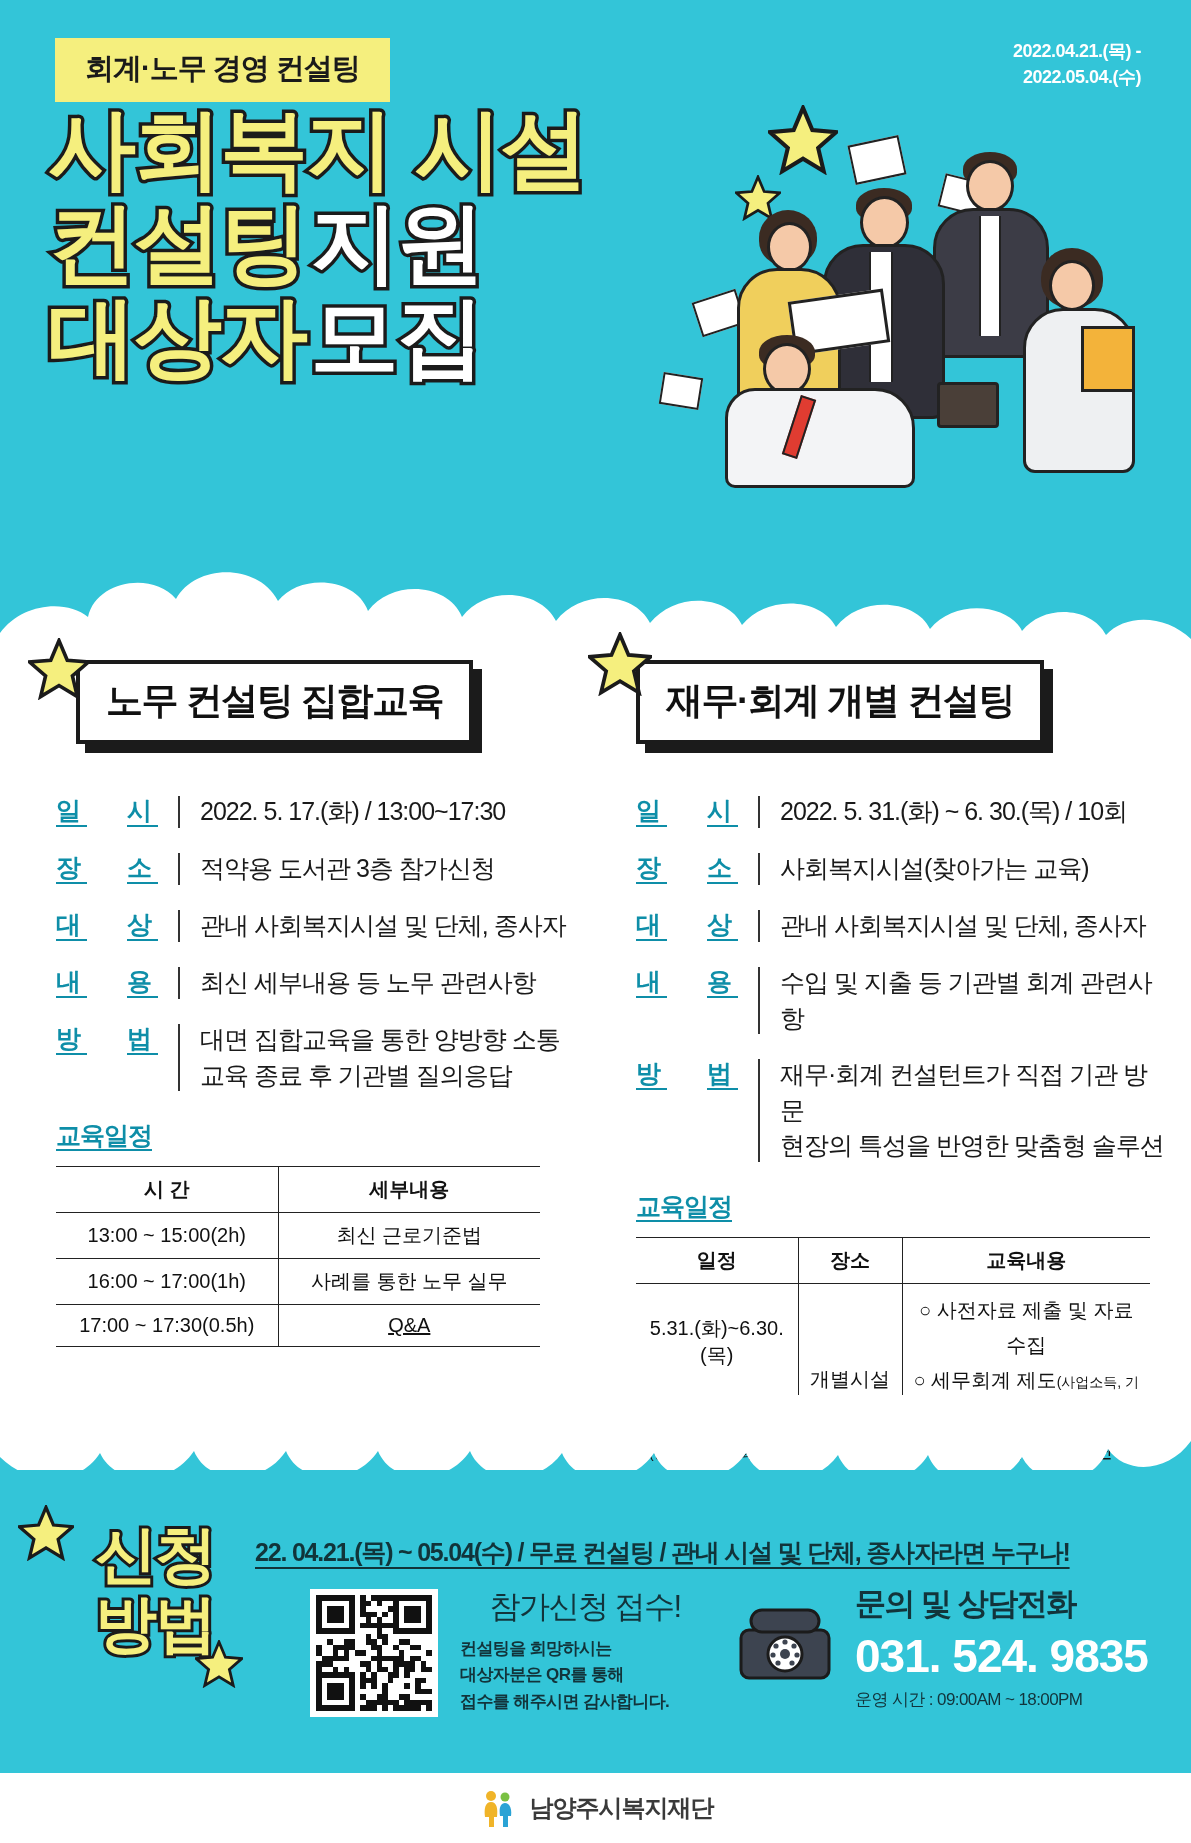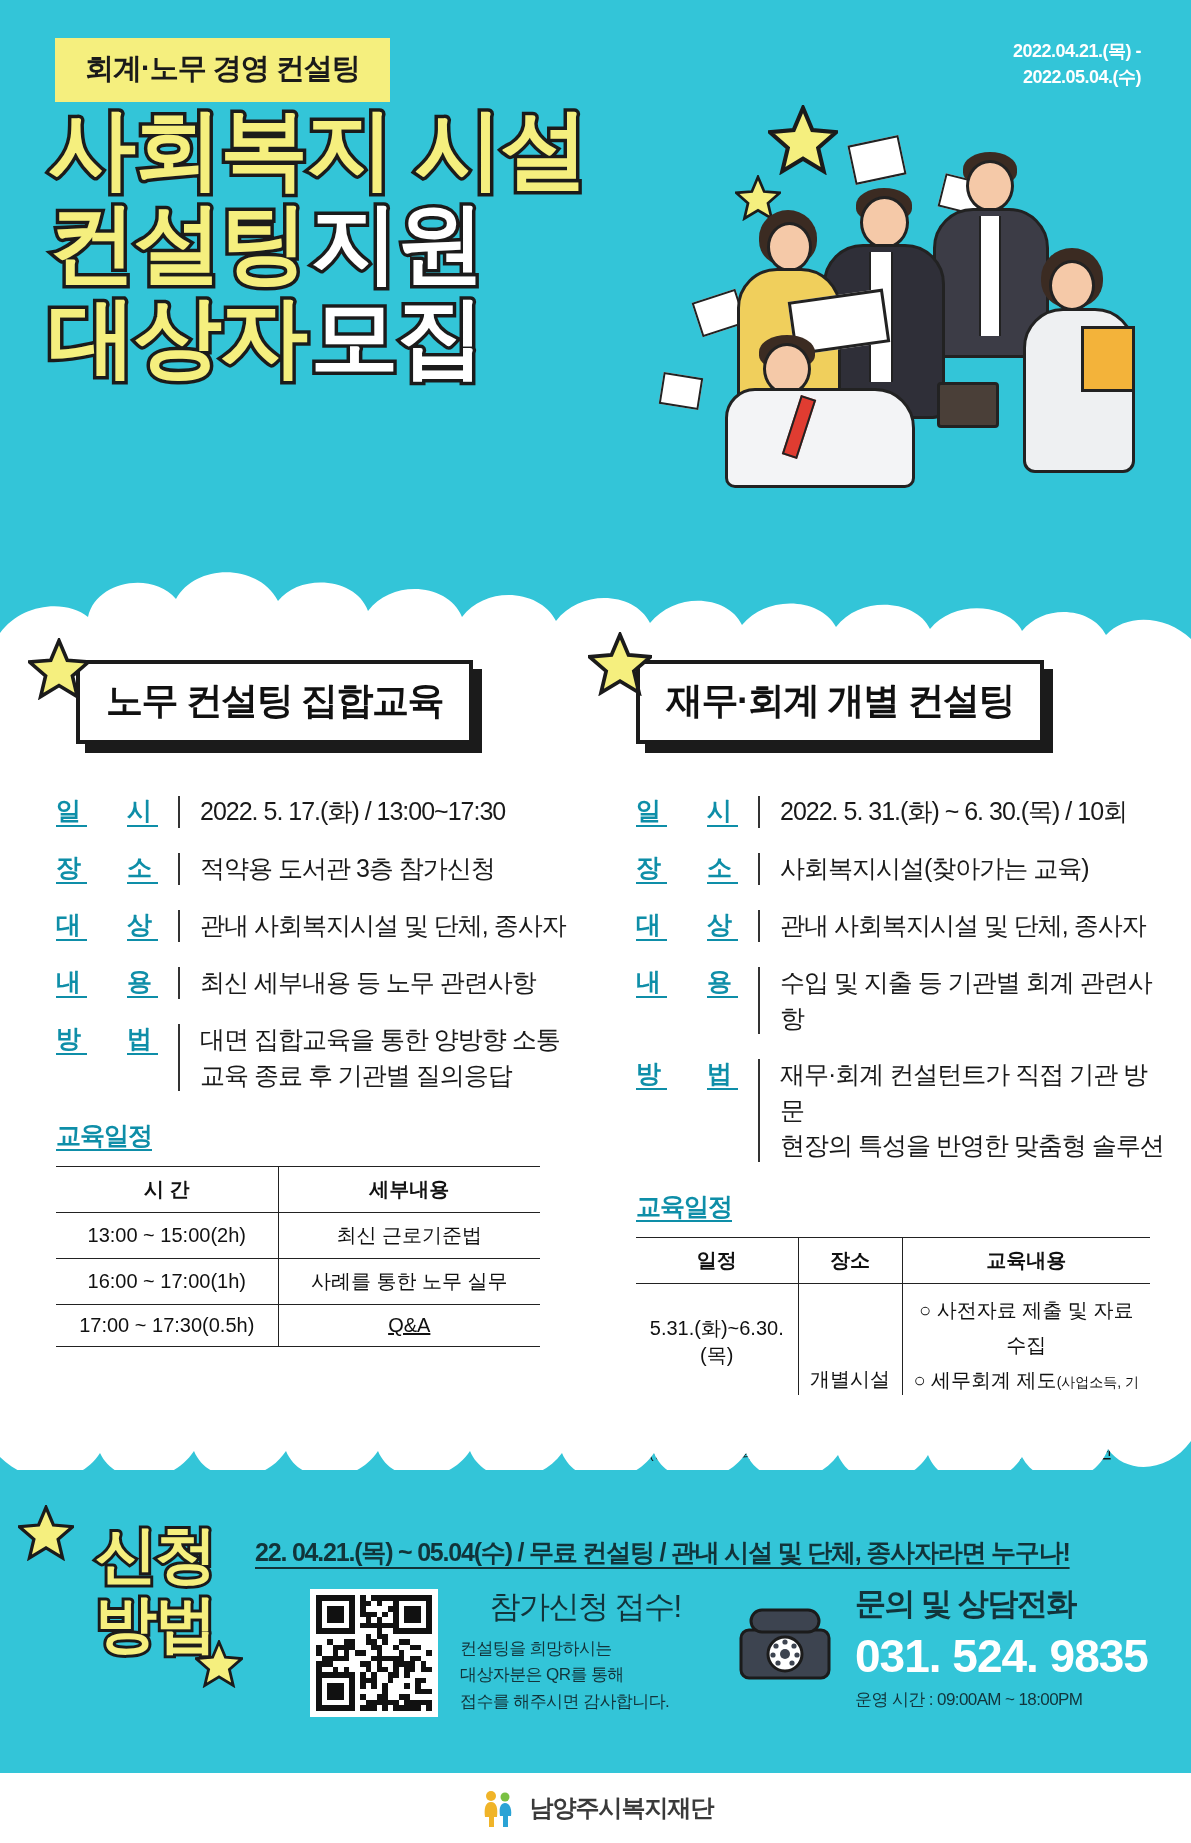--- a/index.html
+++ b/index.html
@@ -159,21 +159,21 @@
     white-space: nowrap;
   }
   .qr {
     position: absolute; left: 310px; top: 1589px;
     width: 128px; height: 128px; background: #fff; padding: 6px;
   }
   .qr-grid { width: 100%; height: 100%; display: grid; grid-template-columns: repeat(21, 1fr); grid-template-rows: repeat(21, 1fr); }
   .qr-grid i { background: #111; }
   .apply-text { position: absolute; left: 460px; top: 1586px; width: 250px; }
   .apply-title { font-size: 31px; font-weight: normal; color: #12343b; letter-spacing: -1.5px; text-align: center; }
-  .apply-sub { margin-top: 8px; font-size: 17px; color: #12343b; line-height: 1.55; letter-spacing: -0.6px; }
+  .apply-sub { margin-top: 8px; font-size: 17px; color: #12343b; line-height: 1.55; letter-spacing: -0.6px; font-weight: bold; }
 
   .phone-icon { position: absolute; left: 735px; top: 1600px; width: 100px; height: 90px; }
   .contact { position: absolute; left: 855px; top: 1583px; }
   .contact-title { font-size: 31px; font-weight: bold; color: #12343b; letter-spacing: -1.5px; }
   .contact-num { margin-top: 4px; font-size: 46px; font-weight: bold; color: #ffffff; letter-spacing: -1px; }
   .contact-hours { margin-top: 5px; font-size: 17px; color: #12343b; letter-spacing: -0.6px; }
 
   .footer {
     position: absolute; left: 0; bottom: 0; width: 1191px; height: 70px;
     background: #ffffff;

